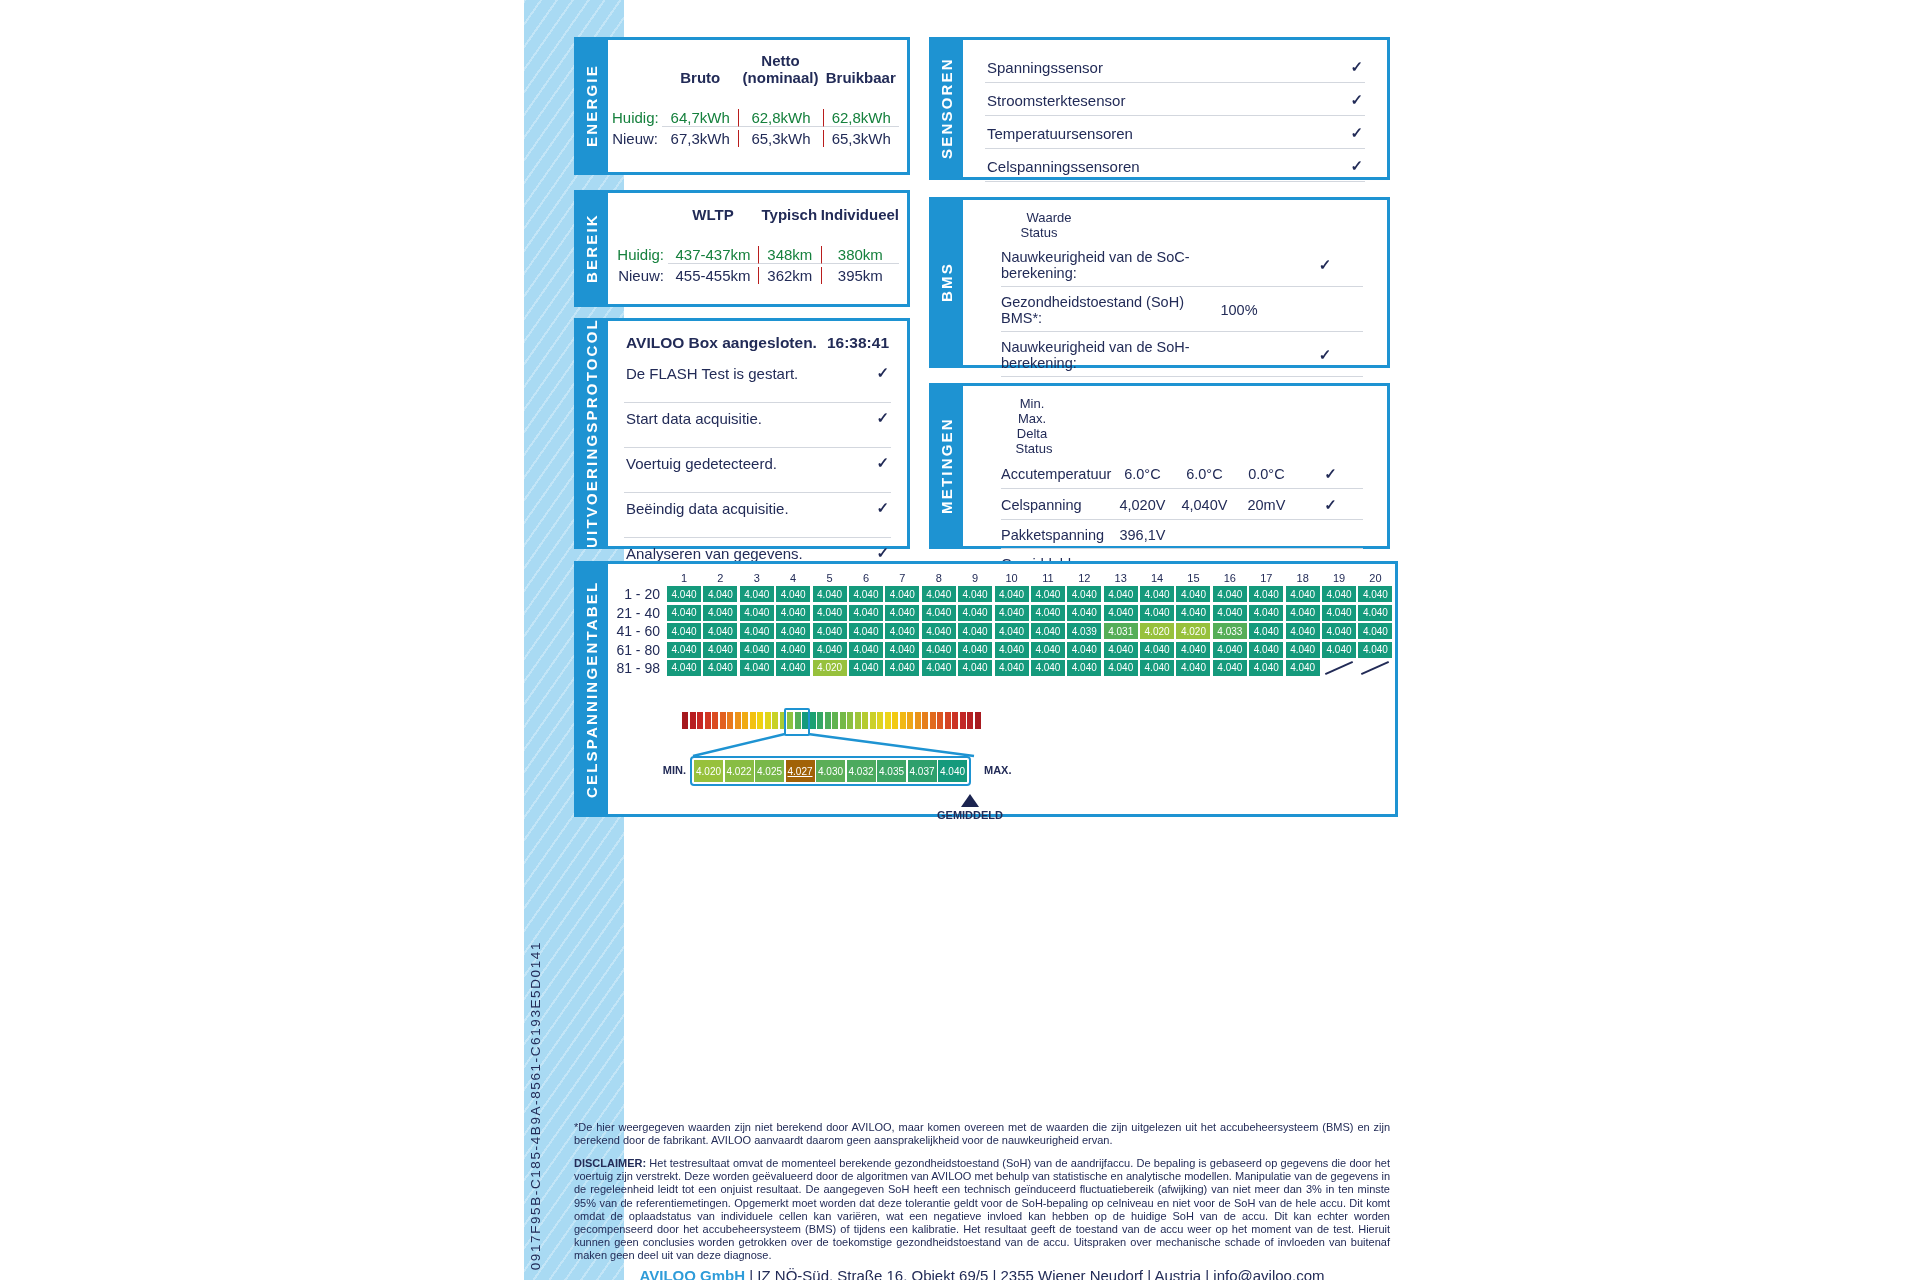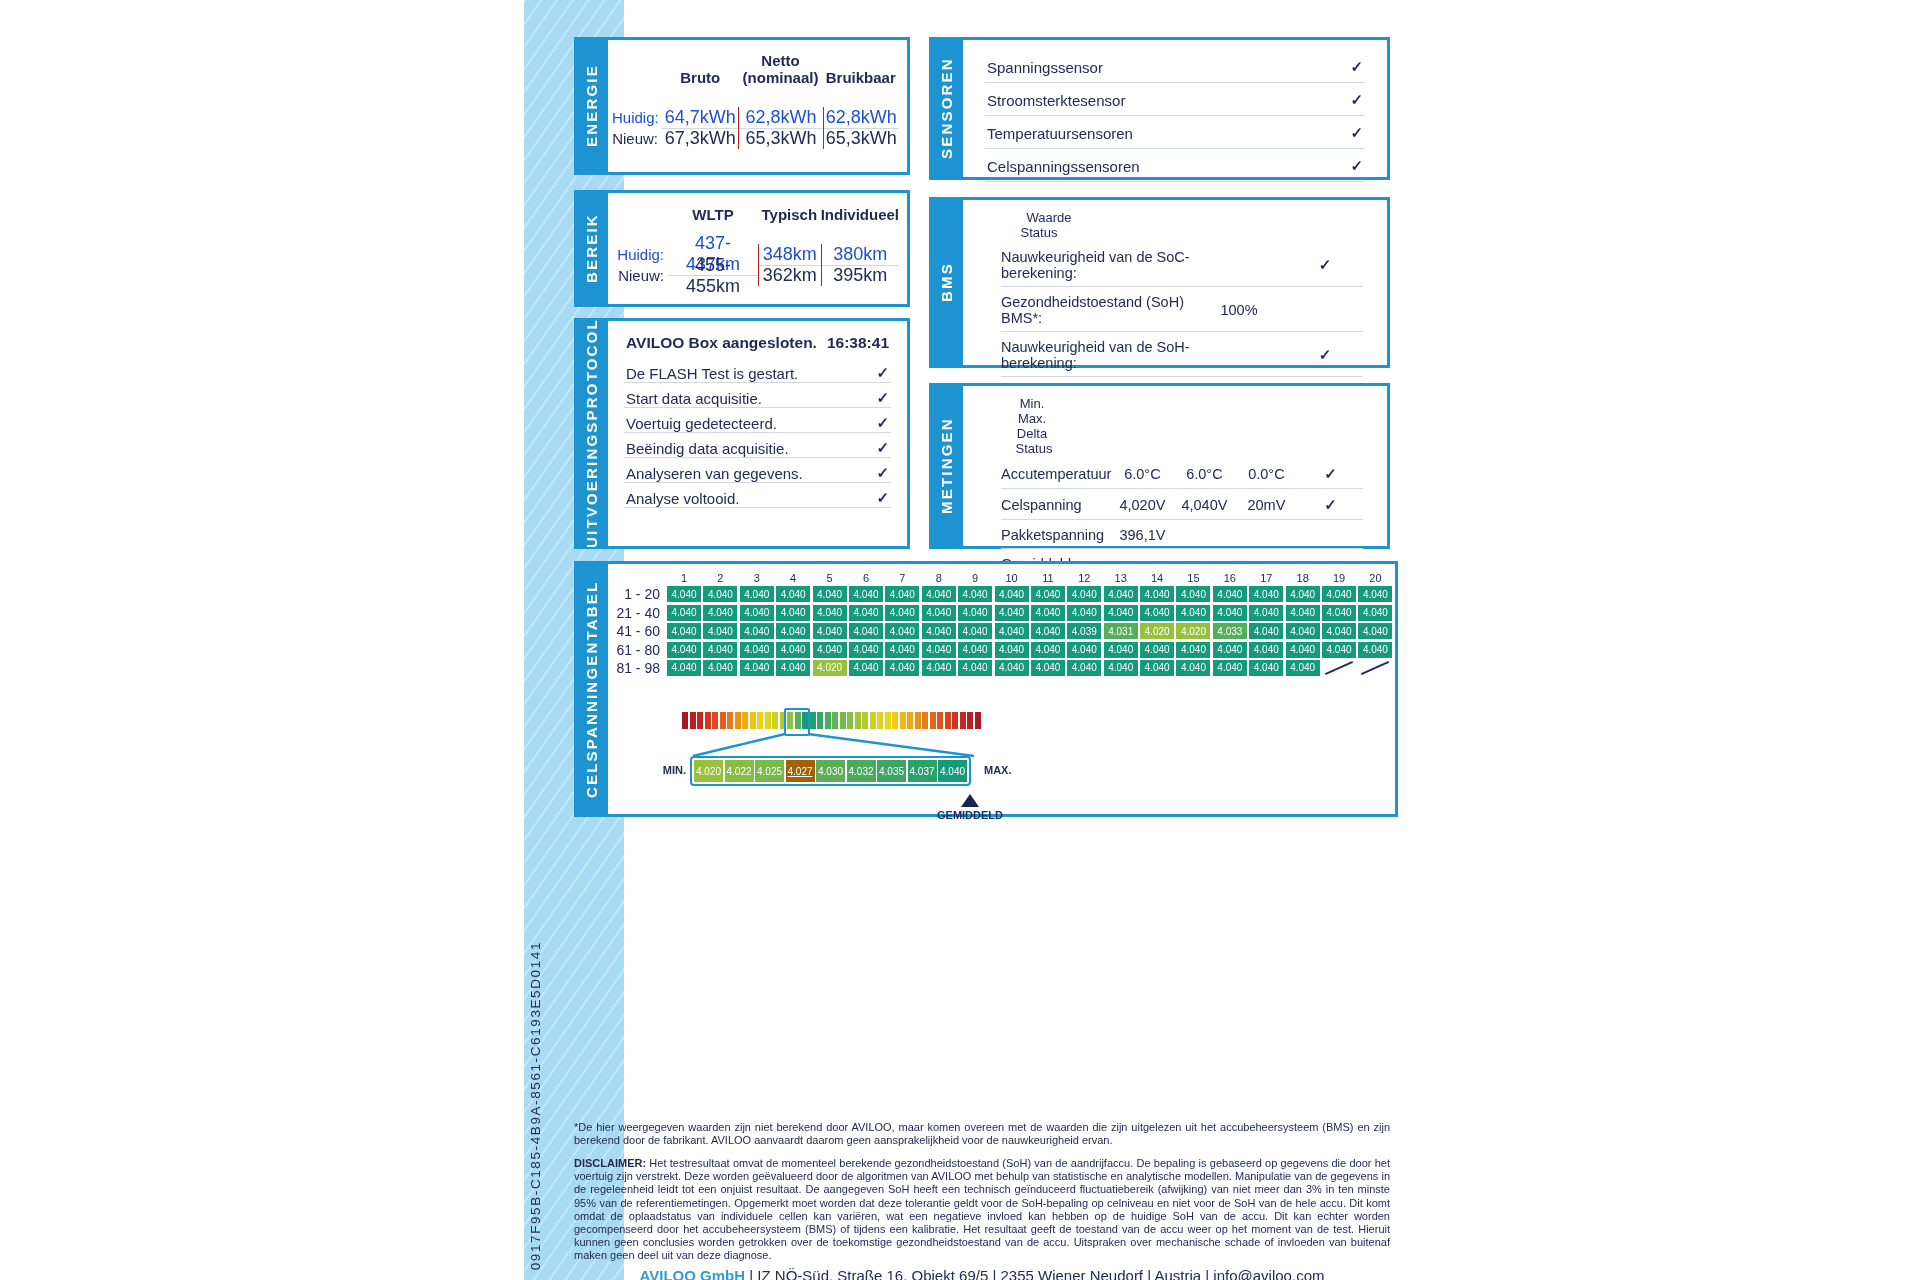--- a/index.html
+++ b/index.html
@@ -21,29 +21,29 @@
   #p-sensoren{left:929px;top:37px;width:461px;height:143px;}
   #p-bms{left:929px;top:197px;width:461px;height:171px;}
   #p-metingen{left:929px;top:383px;width:461px;height:166px;}
   #p-celltable{left:574px;top:561px;width:816px;height:256px;}
   
   .vtable{display:grid;padding:8px 8px 4px 4px;}
   .etable{grid-template-columns:50px 1fr 1.1fr 1fr;grid-template-rows:44px 31px 31px;}
   .btable{grid-template-columns:56px 1.15fr .8fr 1fr;grid-template-rows:28px 31px 31px;}
   .vt-head{align-self:end;text-align:center;font-weight:bold;font-size:15px;white-space:pre-line;line-height:1.1;padding-bottom:6px;}
   .vt-rowlabel{align-self:center;text-align:right;font-size:15px;padding-right:4px;}
-  .vt-val{align-self:center;text-align:center;font-size:18px;}
+  .vt-val{align-self:center;text-align:center;font-size:15px;}
   .vsep{border-left:1px solid #b91c1c;}
   .rule{border-bottom:1px solid #d3d7de;}
-  .hl{color:#1d4ed8;margin-top:20px;}
+  .hl{color:#15803d;margin-top:20px;}
   
   .proto{padding:10px 16px 4px 16px;}
   .proto-head{display:flex;justify-content:space-between;align-items:baseline;font-weight:bold;font-size:15.5px;padding:3px 2px 6px 2px;}
   .chk-row{display:flex;justify-content:space-between;align-items:center;border-bottom:1px solid #d3d7de;
-           padding:6px 2px 0 2px;font-size:15px;}
+           padding:6px 2px 20px 2px;font-size:15px;}
   .check{font-weight:bold;font-size:15px;color:#222b57;}
   
   .sens{padding:10px 22px 4px 22px;}
   .sens .chk-row{padding:8px 2px 6px 2px;}
   
   .cols-head{display:flex;align-items:baseline;font-size:13px;color:#222b57;padding:10px 24px 2px 38px;flex-direction:column;}
   .cols-head .sp{flex:1;}
   .colw-waarde{width:96px;text-align:center;}
   .colw-status{width:76px;text-align:center;}
   .colw-m{width:62px;text-align:center;}

